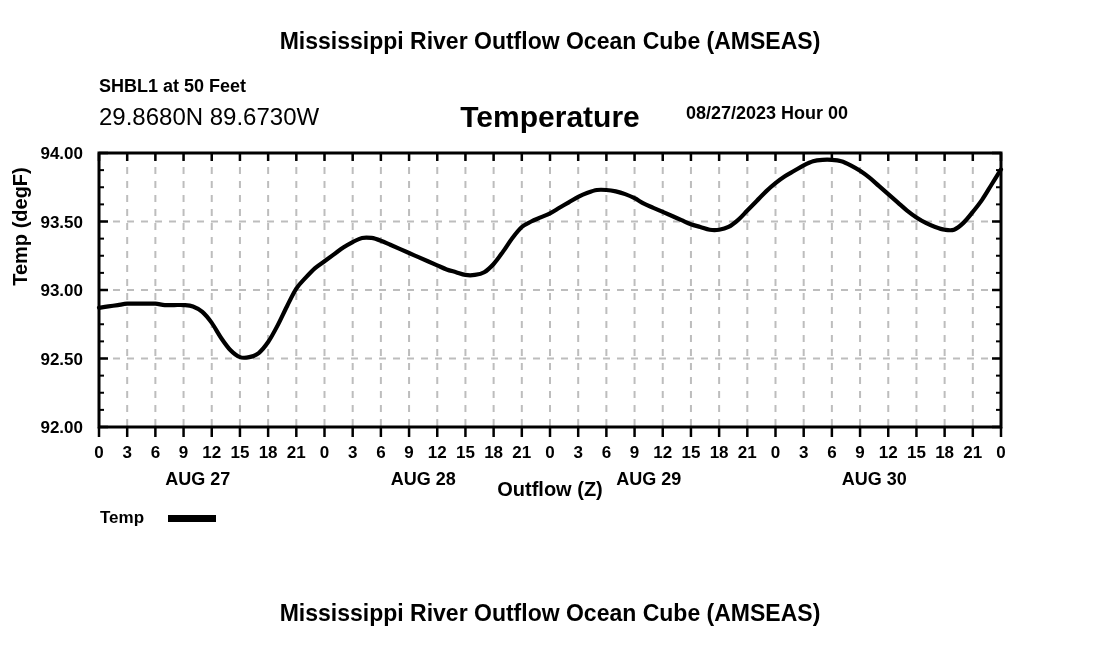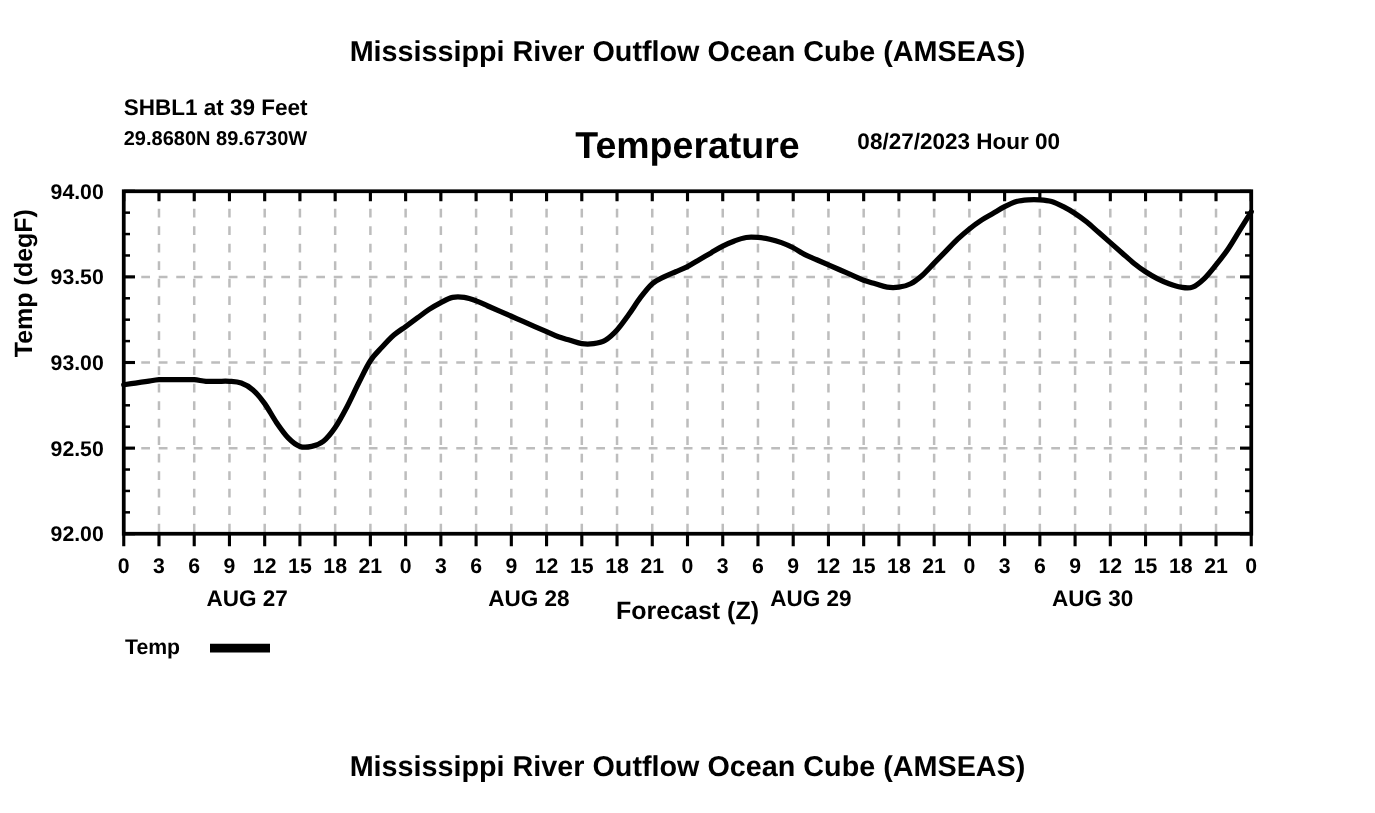--- a/index.html
+++ b/index.html
@@ -43,22 +43,22 @@
     position: absolute;
     top: 76px;
     left: 99px;
     font-size: 18px;
     font-weight: bold;
   }
   .station-line2 {
     position: absolute;
     top: 103px;
     left: 99px;
-    font-size: 16px;
-    font-weight: bold;
+    font-size: 24px;
+    font-weight: normal;
   }
   .subtitle-center {
     position: absolute;
     top: 100px;
     left: 0;
     width: 1100px;
     text-align: center;
     font-size: 30px;
     font-weight: bold;
   }
@@ -133,27 +133,27 @@
     background: #000000;
   }
 </style>
 </head>
 <body>
 
 <div id="root">
 
   <div class="title-top">Mississippi River Outflow Ocean Cube (AMSEAS)</div>
 
-  <div class="station-line1">SHBL1 at 39 Feet</div>
+  <div class="station-line1">SHBL1 at 50 Feet</div>
   <div class="station-line2">29.8680N  89.6730W</div>
   <div class="subtitle-center">Temperature</div>
   <div class="run-time">08/27/2023 Hour 00</div>
 
   <div class="ylabel">Temp (degF)</div>
-  <div class="xlabel">Forecast (Z)</div>
+  <div class="xlabel">Outflow (Z)</div>
 
   <svg class="plot" width="1100" height="650">
     <g id="gridlines-h">
         <line x1="99" x2="1001" y1="427" y2="427" stroke="#bdbdbd" stroke-width="2" stroke-dasharray="7,7"></line>
         <line x1="99" x2="1001" y1="358.5" y2="358.5" stroke="#bdbdbd" stroke-width="2" stroke-dasharray="7,7"></line>
         <line x1="99" x2="1001" y1="290" y2="290" stroke="#bdbdbd" stroke-width="2" stroke-dasharray="7,7"></line>
         <line x1="99" x2="1001" y1="221.5" y2="221.5" stroke="#bdbdbd" stroke-width="2" stroke-dasharray="7,7"></line>
         <line x1="99" x2="1001" y1="153" y2="153" stroke="#bdbdbd" stroke-width="2" stroke-dasharray="7,7"></line>
       </g>
     <g id="gridlines-v">

